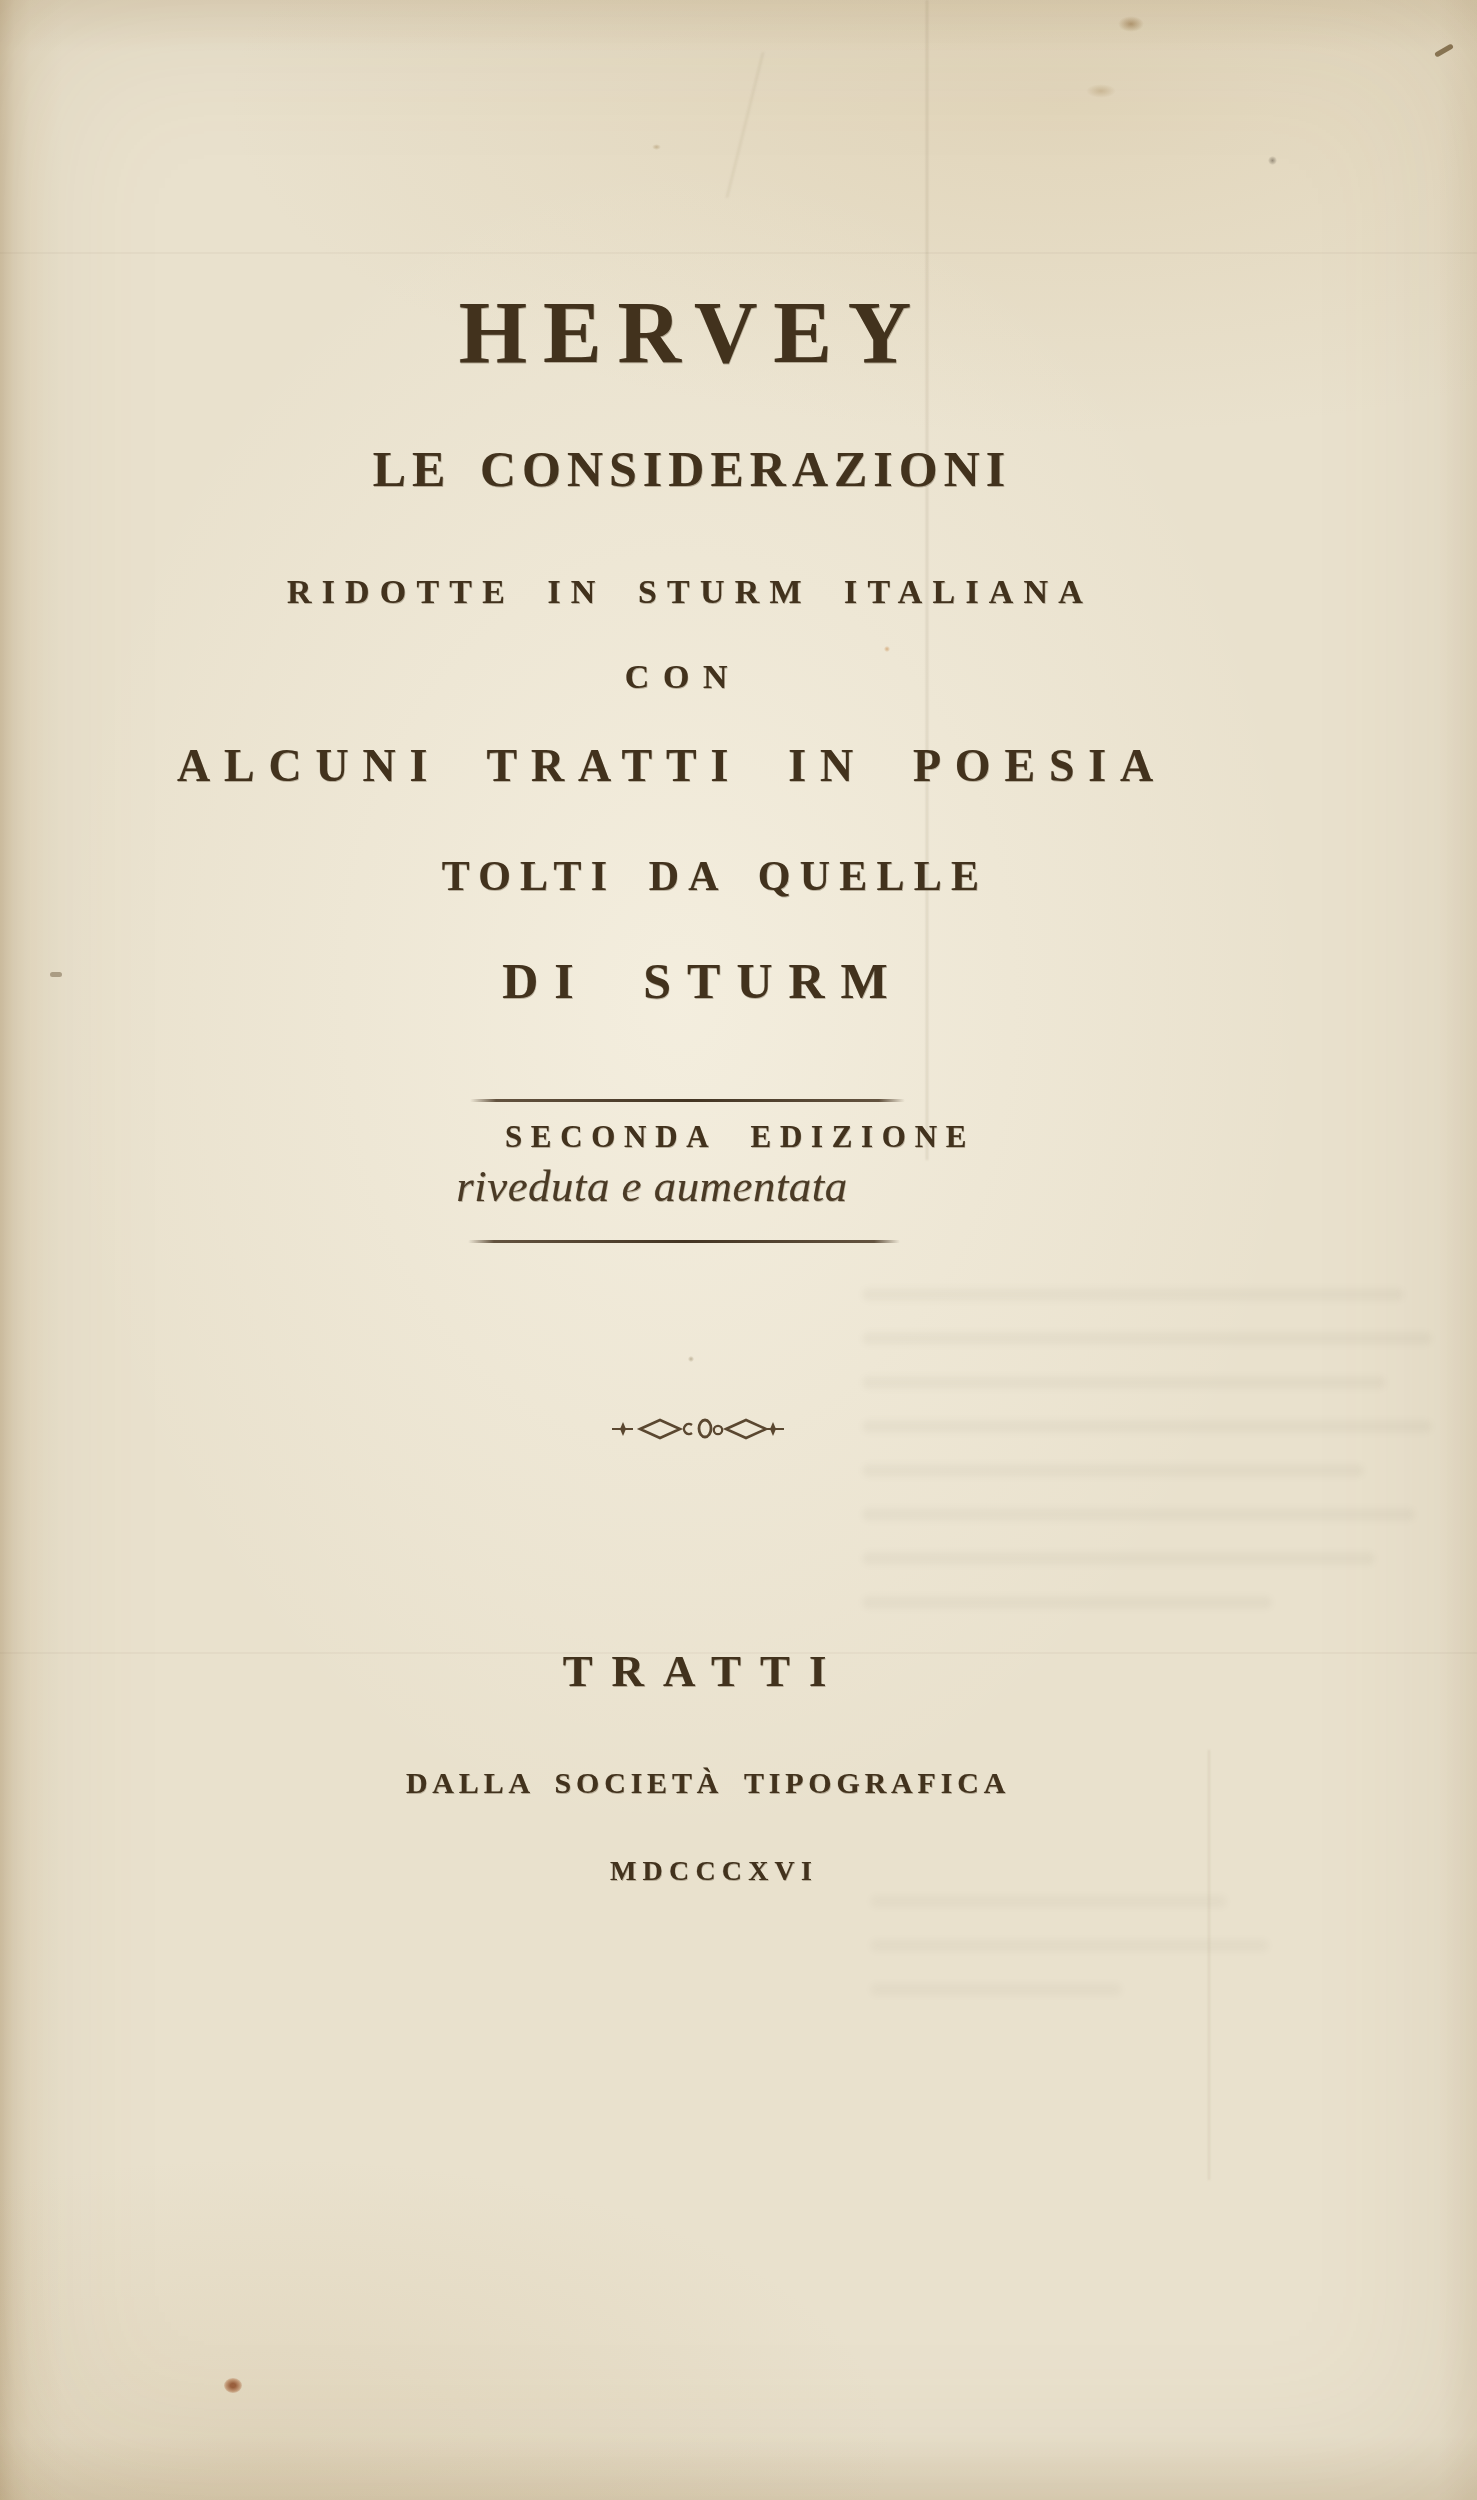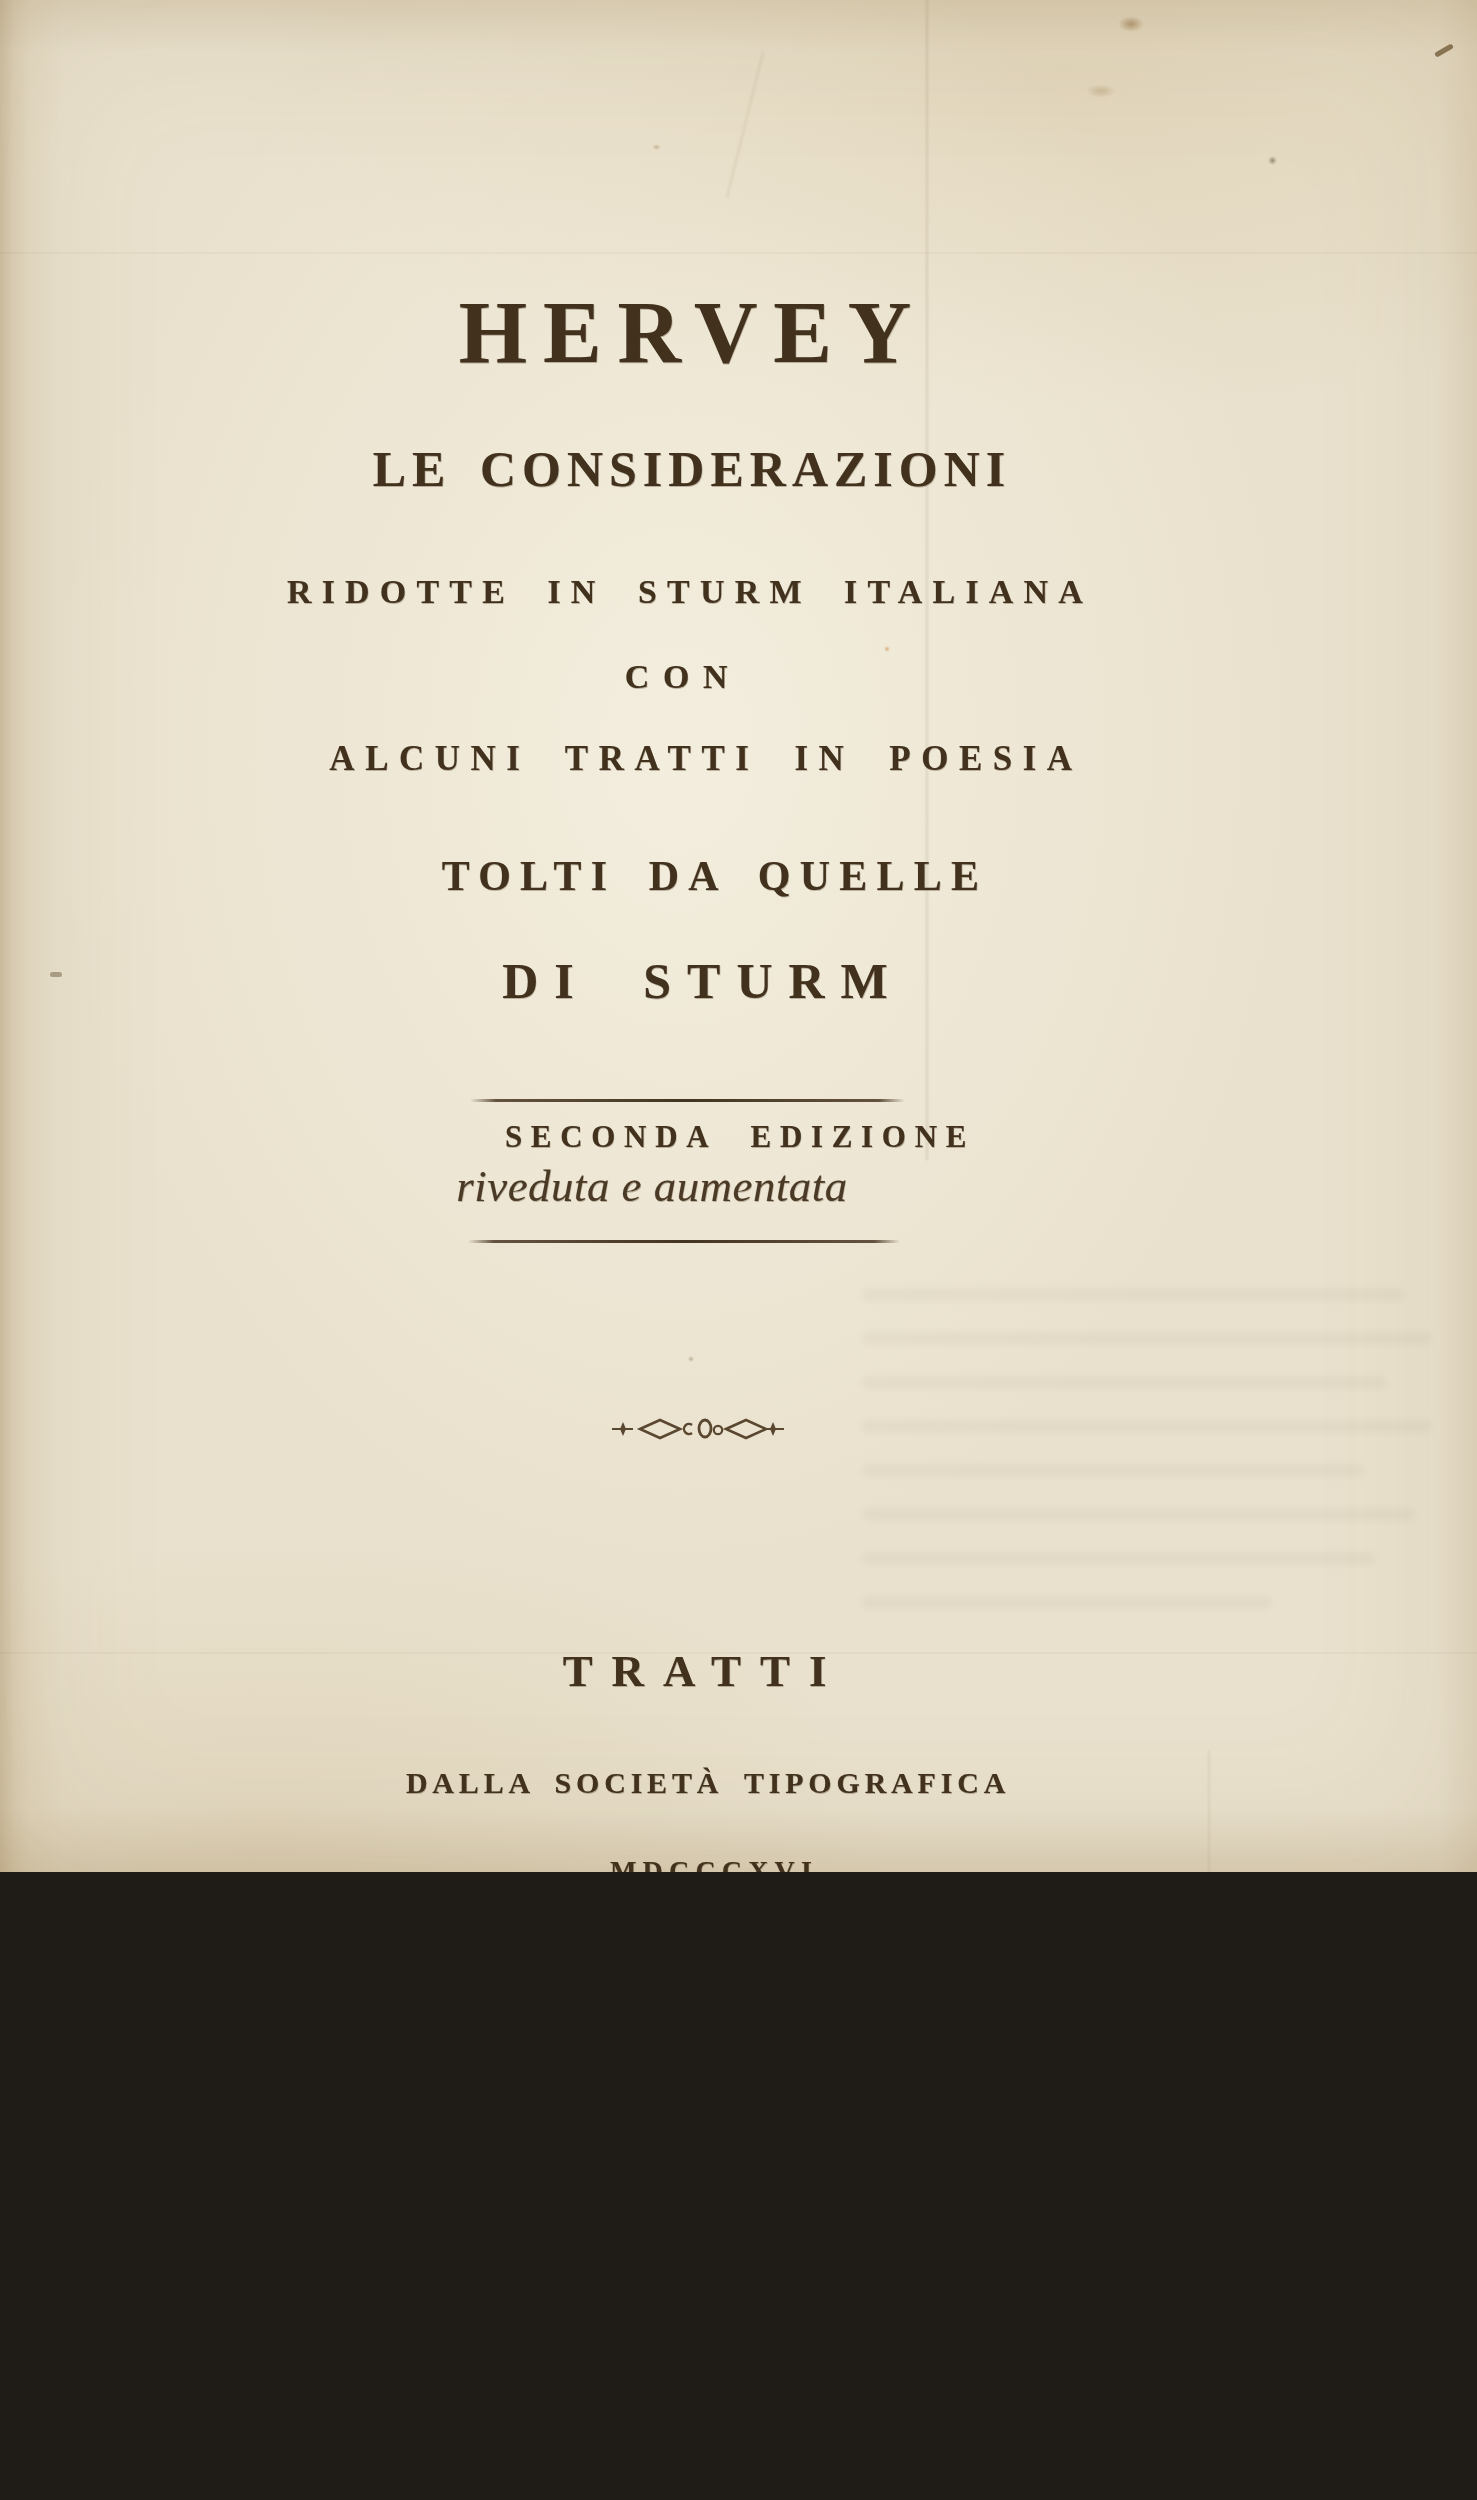--- a/index.html
+++ b/index.html
@@ -1,18 +1,18 @@
 <!DOCTYPE html>
 <html><head>
 <meta charset="utf-8">
 <style>
   html,body{margin:0;padding:0;background:#1f1c17;}
   .page{
     position:relative;
-    width:1477px;height:1872px;
+    width:1477px;height:2500px;
     overflow:hidden;
     font-family:"Liberation Serif","DejaVu Serif",serif;
     background-color:#e9e1cd;
     background-image:
       radial-gradient(ellipse 900px 1200px at 46% 40%, rgba(252,248,236,0.55), rgba(252,248,236,0) 70%),
       radial-gradient(ellipse 1200px 480px at 72% 4%, rgba(196,168,116,0.20), rgba(196,168,116,0) 70%),
       radial-gradient(ellipse 900px 420px at 18% 98%, rgba(185,158,110,0.16), rgba(185,158,110,0) 70%),
       linear-gradient(90deg, rgba(160,132,88,0.34) 0px, rgba(178,152,108,0.20) 14px, rgba(202,182,140,0.12) 30px, rgba(202,182,140,0) 62px),
       linear-gradient(180deg, rgba(167,140,95,0.16) 0px, rgba(167,140,95,0) 52px),
       linear-gradient(0deg, rgba(167,140,95,0.20) 0px, rgba(167,140,95,0) 64px),
@@ -24,21 +24,21 @@
     transform:translateX(-50%);
     white-space:nowrap;
     color:#42321d;
     font-weight:700;
     text-shadow:0.6px 0.6px 0 rgba(62,46,24,0.30), -0.4px -0.4px 0 rgba(62,46,24,0.18);
   }
   .author          {top:282px;  left:693px; font-size:88px; letter-spacing:.18em;}
   .work            {top:440px;  left:692px; font-size:50px; letter-spacing:.12em; word-spacing:.2em;}
   .subtitle1       {top:573px;  left:690px; font-size:34px; letter-spacing:.30em; word-spacing:.40em;}
   .conjunction     {top:658px;  left:683px; font-size:34px; letter-spacing:.40em;}
-  .subtitle2       {top:739px;  left:706px; font-size:35px; letter-spacing:.30em; word-spacing:.45em;}
+  .subtitle2       {top:739px;  left:672px; font-size:46px; letter-spacing:.30em; word-spacing:.45em;}
   .subtitle3       {top:852px;  left:715px; font-size:42px; letter-spacing:.22em; word-spacing:.30em;}
   .subtitle4       {top:952px;  left:703px; font-size:50px; letter-spacing:.32em; word-spacing:.50em;}
   .edition-label   {top:1119px; left:740px; font-size:31px; letter-spacing:.28em; word-spacing:.60em;}
   .edition-note    {top:1160px; left:652px; font-size:45px; font-style:italic; font-weight:400;
                     letter-spacing:.01em; color:#4a3a25;}
   .city            {top:1645px; left:704px; font-size:45px; letter-spacing:.42em;}
   .publisher       {top:1766px; left:708px; font-size:30px; letter-spacing:.16em; word-spacing:.30em;}
   .year            {top:1855px; left:714px; font-size:28px; letter-spacing:.22em;}
   .rule{
     position:absolute;height:3px;border-radius:2px;

